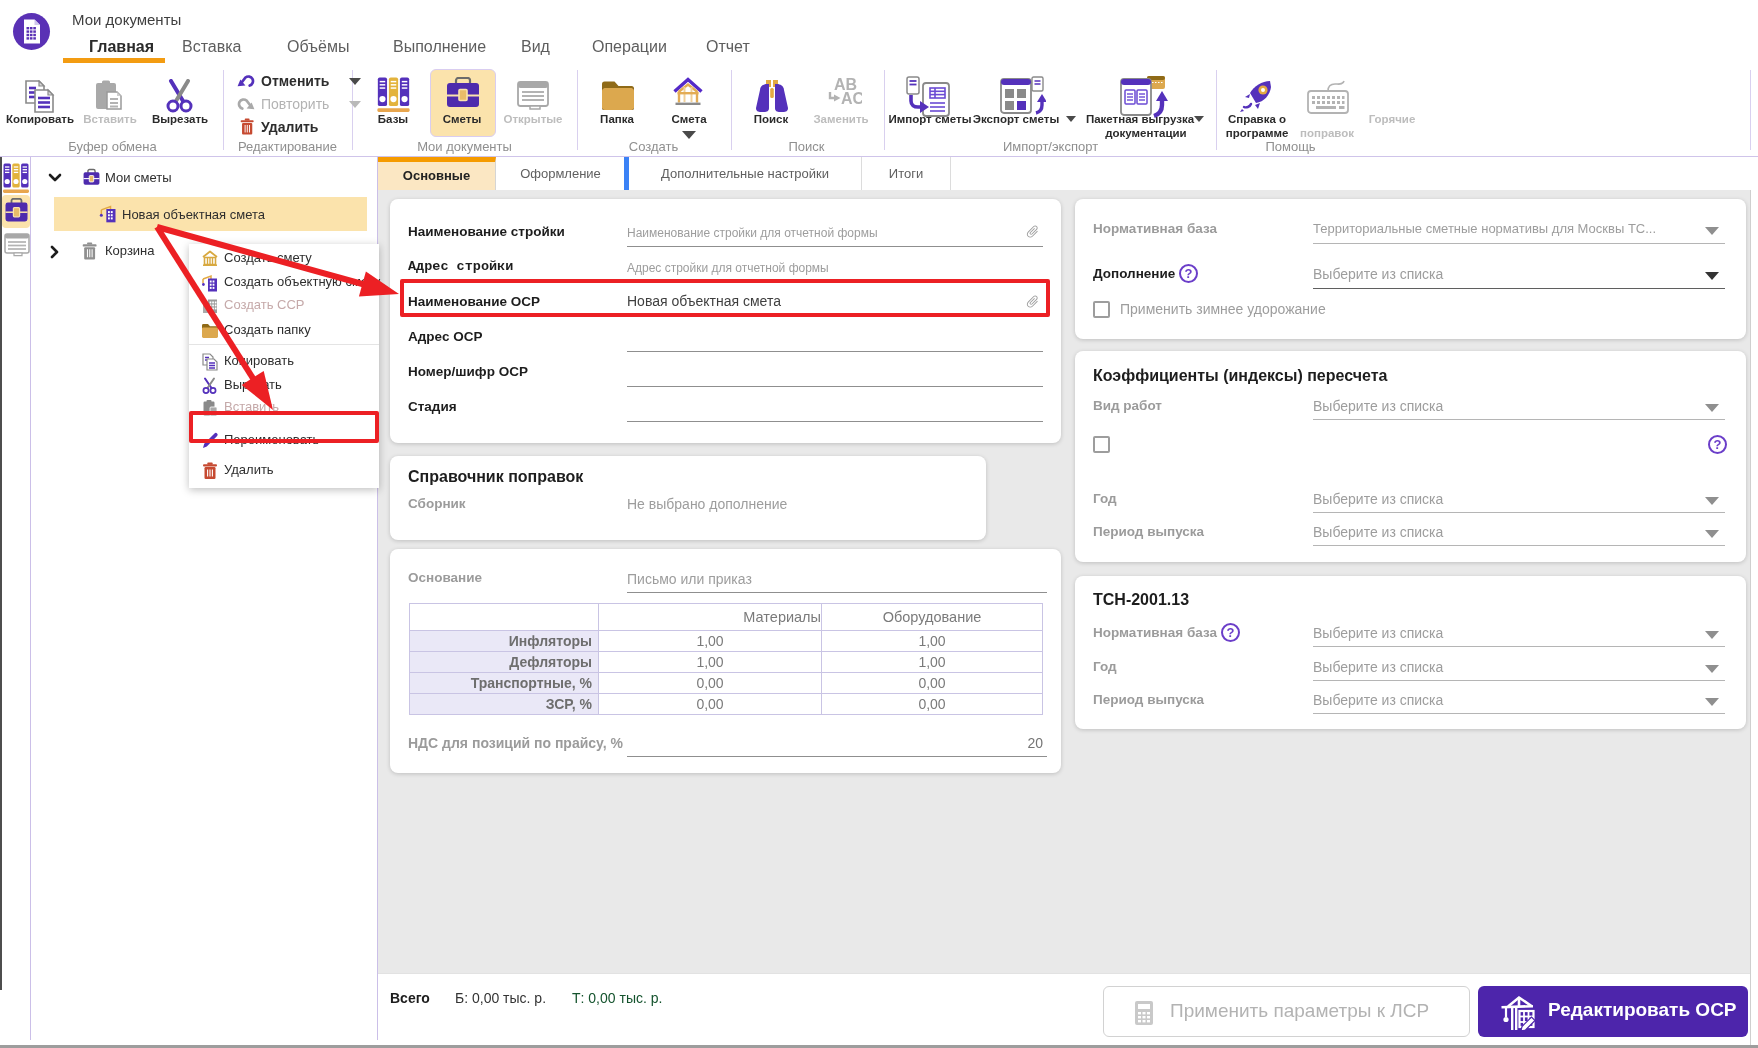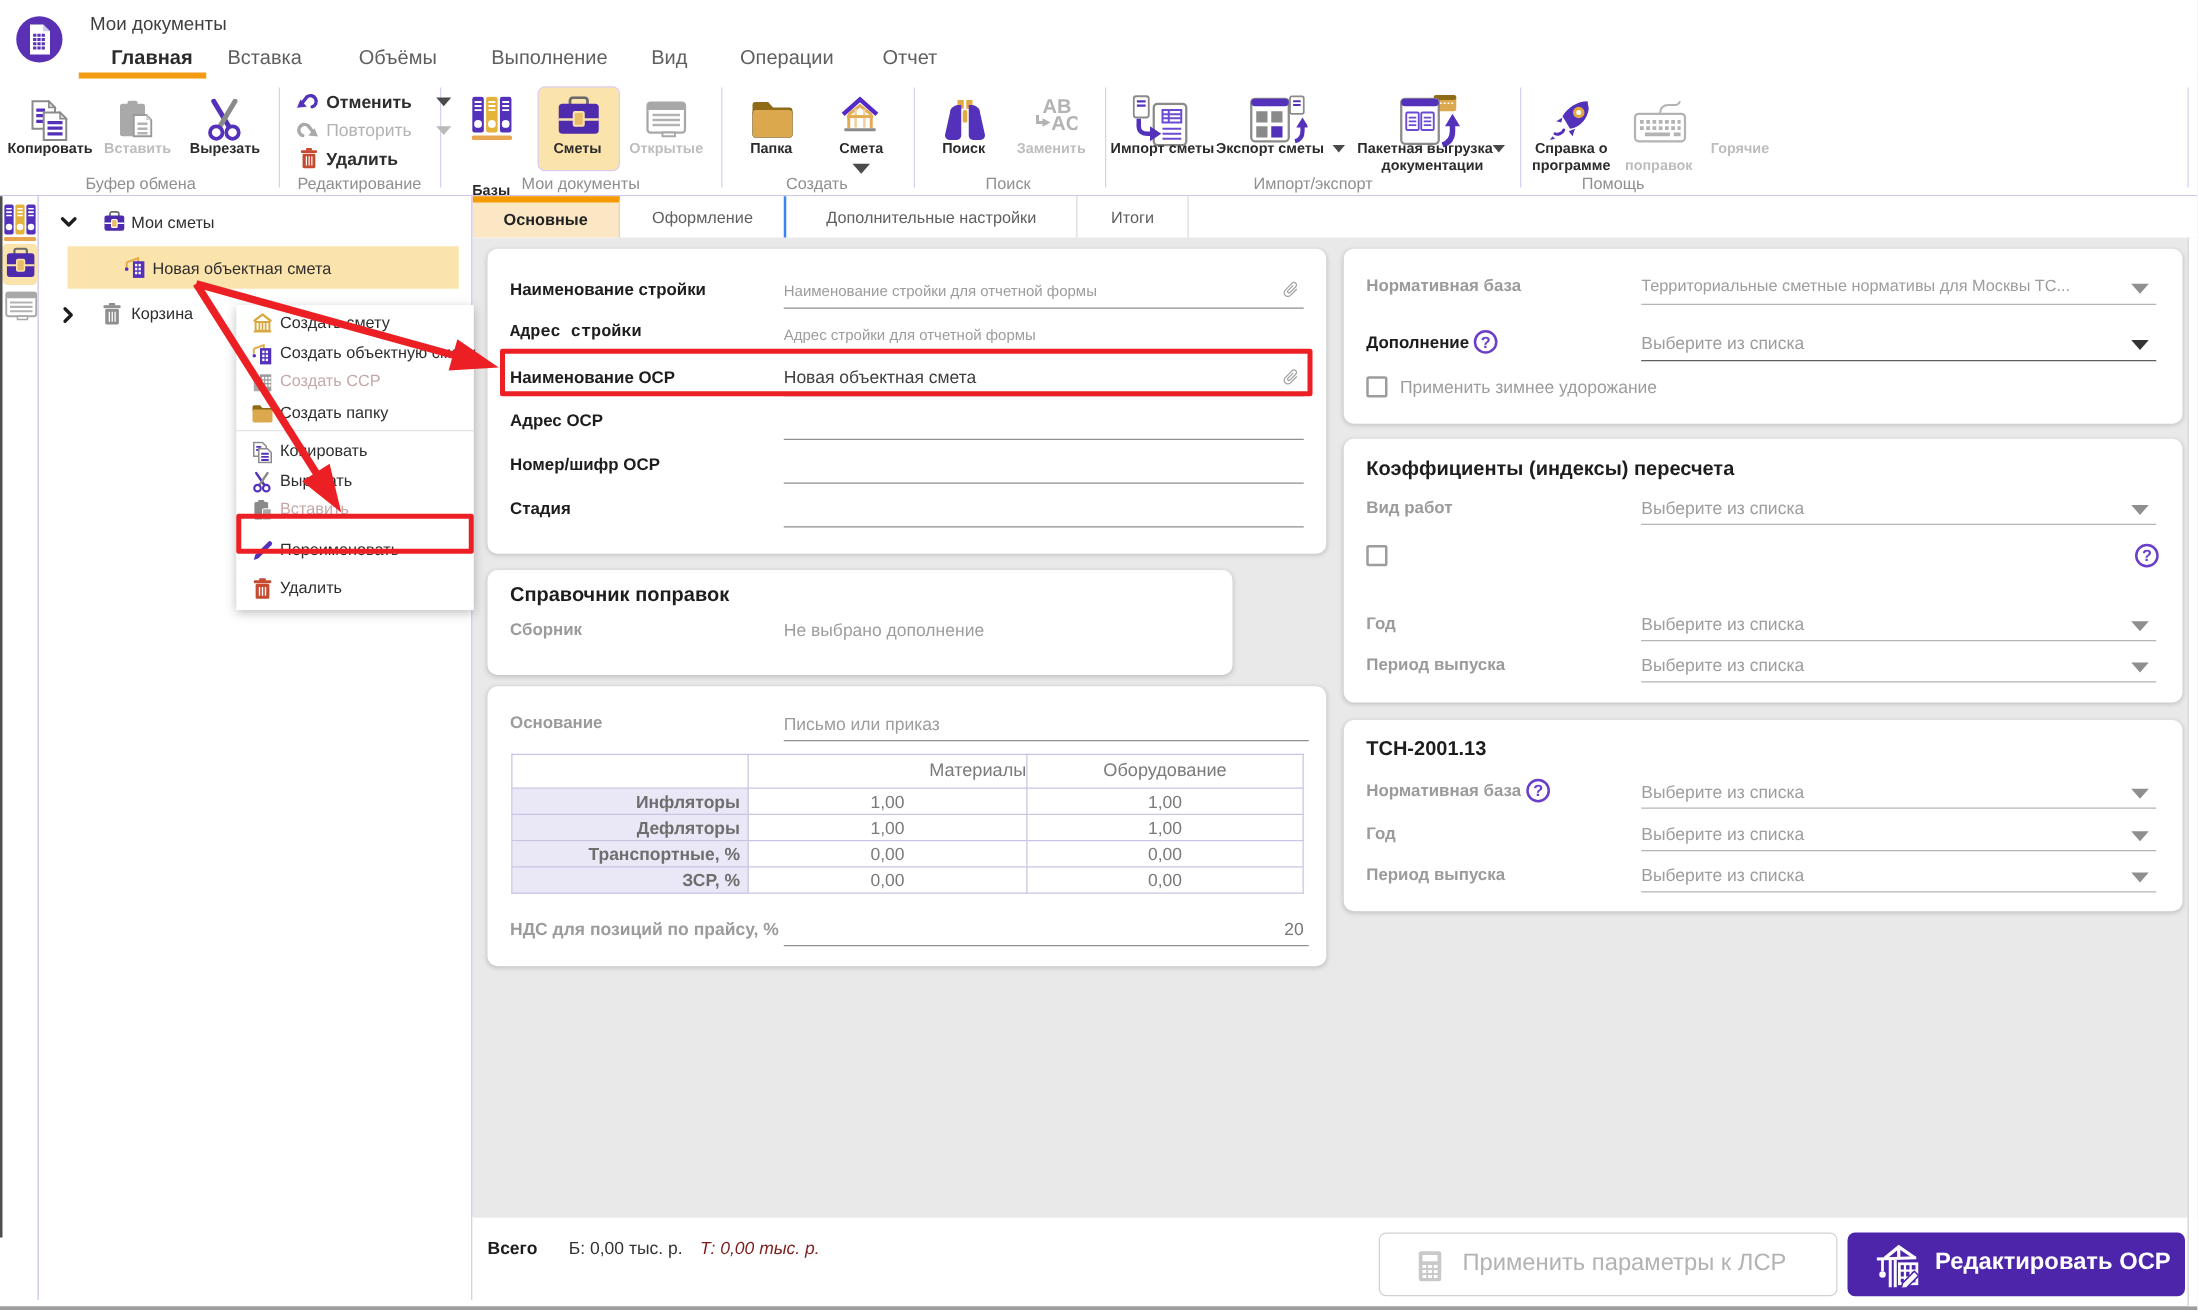--- a/index.html
+++ b/index.html
@@ -206,21 +206,21 @@
             <line x1="26.5" y1="8.5" x2="32.5" y2="8.5"></line>
             <line x1="26.5" y1="12" x2="32.5" y2="12"></line>
           </g>
         <circle cx="5.5" cy="24" r="3.4" fill="#fff"></circle>
           <circle cx="17.5" cy="24" r="3.4" fill="#fff"></circle>
           <circle cx="29.5" cy="24" r="3.4" fill="#fff"></circle>
       </g>
       <rect x="0" y="34" width="35" height="4" rx="1.5" fill="#e8a64e"></rect>
     </svg>
   </div>
-  <div class="rl" style="left:353px; width:80px;margin-top:34px;">Базы</div>
+  <div class="rl" style="left:353px; width:80px;">Базы</div>
 
   <div class="abs" style="left:430px; top:6px; width:66px; height:68px; background:#fbe3ac; border:1px solid #d9cdf0; border-radius:6px;"></div>
   <div class="abs" style="left:446px; top:14px;">
     <svg width="34" height="34" viewBox="0 0 34 34">
       <rect x="10" y="1" width="14" height="8" rx="2.5" fill="none" stroke="#6b6b6b" stroke-width="2.2"></rect>
       <rect x="1" y="6" width="32" height="24" rx="3" fill="#4e2bad"></rect>
       <line x1="1" y1="18.5" x2="33" y2="18.5" stroke="#fbe3ac" stroke-width="2"></line>
       <rect x="13" y="12.5" width="8" height="11" rx="1" fill="#e9bc69" stroke="#fbe3ac" stroke-width="1.6"></rect>
     </svg>
   </div>
@@ -409,21 +409,21 @@
   </div>
   <div class="rl dis" style="left:1352px; width:80px;">Горячие</div>
     <div class="rl dis" style="left:1287px; top:64px; width:80px;">поправок</div>
   <div class="gcap" style="left:1218px; width:145px;">Помощь</div>
 </div>
 
 <div id="bodyarea"></div>
 <div id="main"></div>
 <div id="tabstrip">
   <div style="position:absolute; left:0px; top:0; width:118px; height:33px; background:#fbe7c3; border-top:5px solid #f59b00; border-right:1px solid #d5d5d5; text-align:center; line-height:28px; font-size:13px; font-weight:bold; color:#222;">Основные</div>
-  <div style="position:absolute; left:119px; top:0; width:132px; height:33px; border-right:2px solid #3b82f6; text-align:center; line-height:33px; font-size:13px; color:#5f5f5f;">Оформление</div>
+  <div style="position:absolute; left:119px; top:0; width:132px; height:33px; border-right:5px solid #3b82f6; text-align:center; line-height:33px; font-size:13px; color:#5f5f5f;">Оформление</div>
   <div style="position:absolute; left:251px; top:0; width:233px; height:33px; border-right:1px solid #dcdcdc; text-align:center; line-height:33px; font-size:13px; color:#5f5f5f;">Дополнительные настройки</div>
   <div style="position:absolute; left:484px; top:0; width:89px; height:33px; border-right:1px solid #dcdcdc; text-align:center; line-height:33px; font-size:13px; color:#5f5f5f;">Итоги</div>
 </div>
 
 <div class="card" style="left:390px; top:199px; width:671px; height:244px;">
   <div class="flabel" style="left:18px; top:25px;">Наименование стройки</div>
   <div class="fph ph12" style="left:237px; top:27px;">Наименование стройки для отчетной формы</div>
   <div class="uline" style="left:237px; top:47px; width:416px;"></div>
   <svg class="abs" style="left:635px; top:25px;" width="15" height="15" viewBox="0 0 24 24">
       <g transform="rotate(45 12 12)">
@@ -757,21 +757,21 @@
 <svg class="abs" style="left:0; top:0; pointer-events:none;" width="1758" height="1048" viewBox="0 0 1758 1048">
   <line x1="157" y1="227" x2="366" y2="285" stroke="#ec2024" stroke-width="6"></line>
   <polygon points="399,294 358.9,296.4 365.9,271.4" fill="#ec2024"></polygon>
   <line x1="157" y1="227" x2="254" y2="380" stroke="#ec2024" stroke-width="6"></line>
   <polygon points="273,410 241.7,384.9 263.7,370.9" fill="#ec2024"></polygon>
 </svg>
 
 <div id="botbar">
   <div style="position:absolute; left:12px; top:16px; font-size:14px; font-weight:bold; color:#1d1d1d;">Всего</div>
   <div style="position:absolute; left:77px; top:16px; font-size:14px; color:#333;">Б: 0,00 тыс. р.</div>
-  <div style="position:absolute; left:182px; top:16px; font-size:14px; color:#7f1d1d;font-style:italic;">Т: 0,00 тыс. р.</div>
+  <div style="position:absolute; left:194px; top:16px; font-size:14px; color:#14532d;">Т: 0,00 тыс. р.</div>
   <div class="btn1" style="left:725px; top:12px; width:367px; height:51px;">
     <svg class="abs" style="left:27px; top:13px;" width="26" height="26" viewBox="0 0 26 26">
       <rect x="4" y="1" width="18" height="24" rx="2" fill="#c9c9c9"></rect>
       <rect x="7" y="4" width="12" height="5" fill="#fff"></rect>
       <g fill="#fff">
           <rect x="7" y="12" width="3" height="2.4"></rect>
           <rect x="11.5" y="12" width="3" height="2.4"></rect>
           <rect x="16" y="12" width="3" height="2.4"></rect>
           <rect x="7" y="16" width="3" height="2.4"></rect>
           <rect x="11.5" y="16" width="3" height="2.4"></rect>

